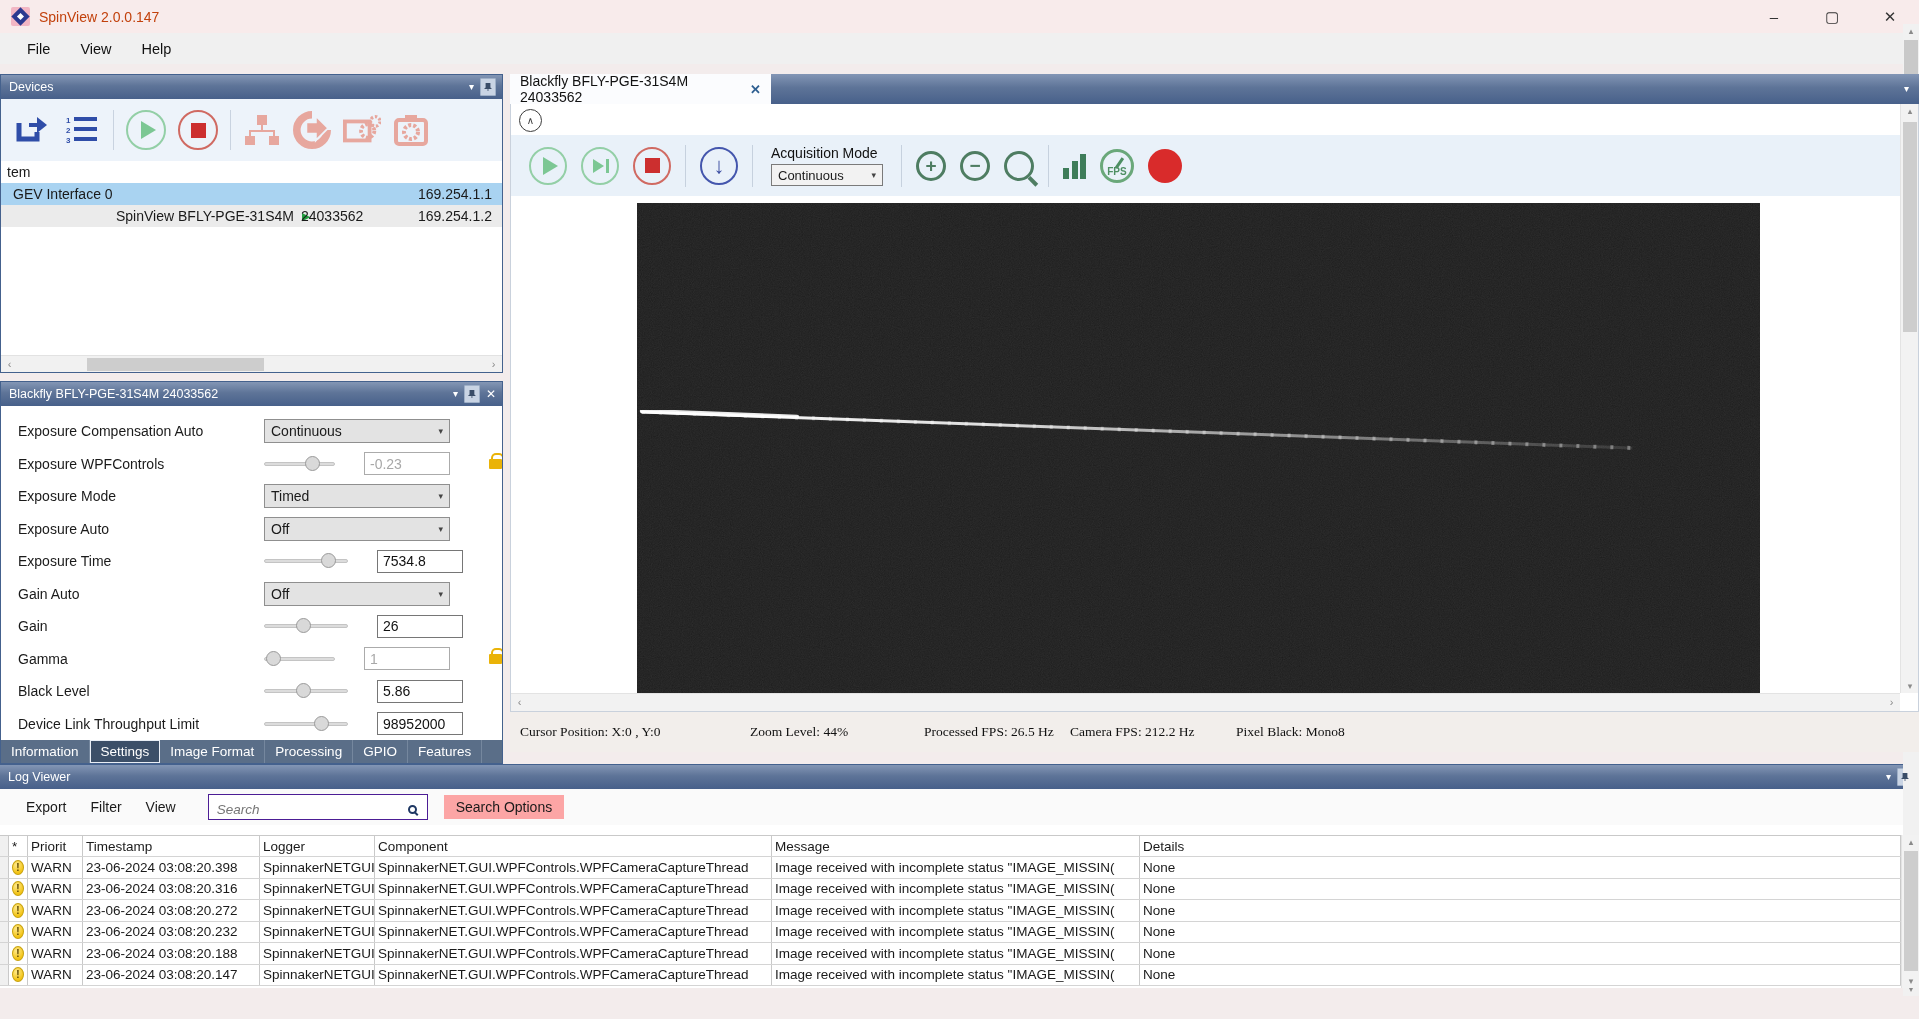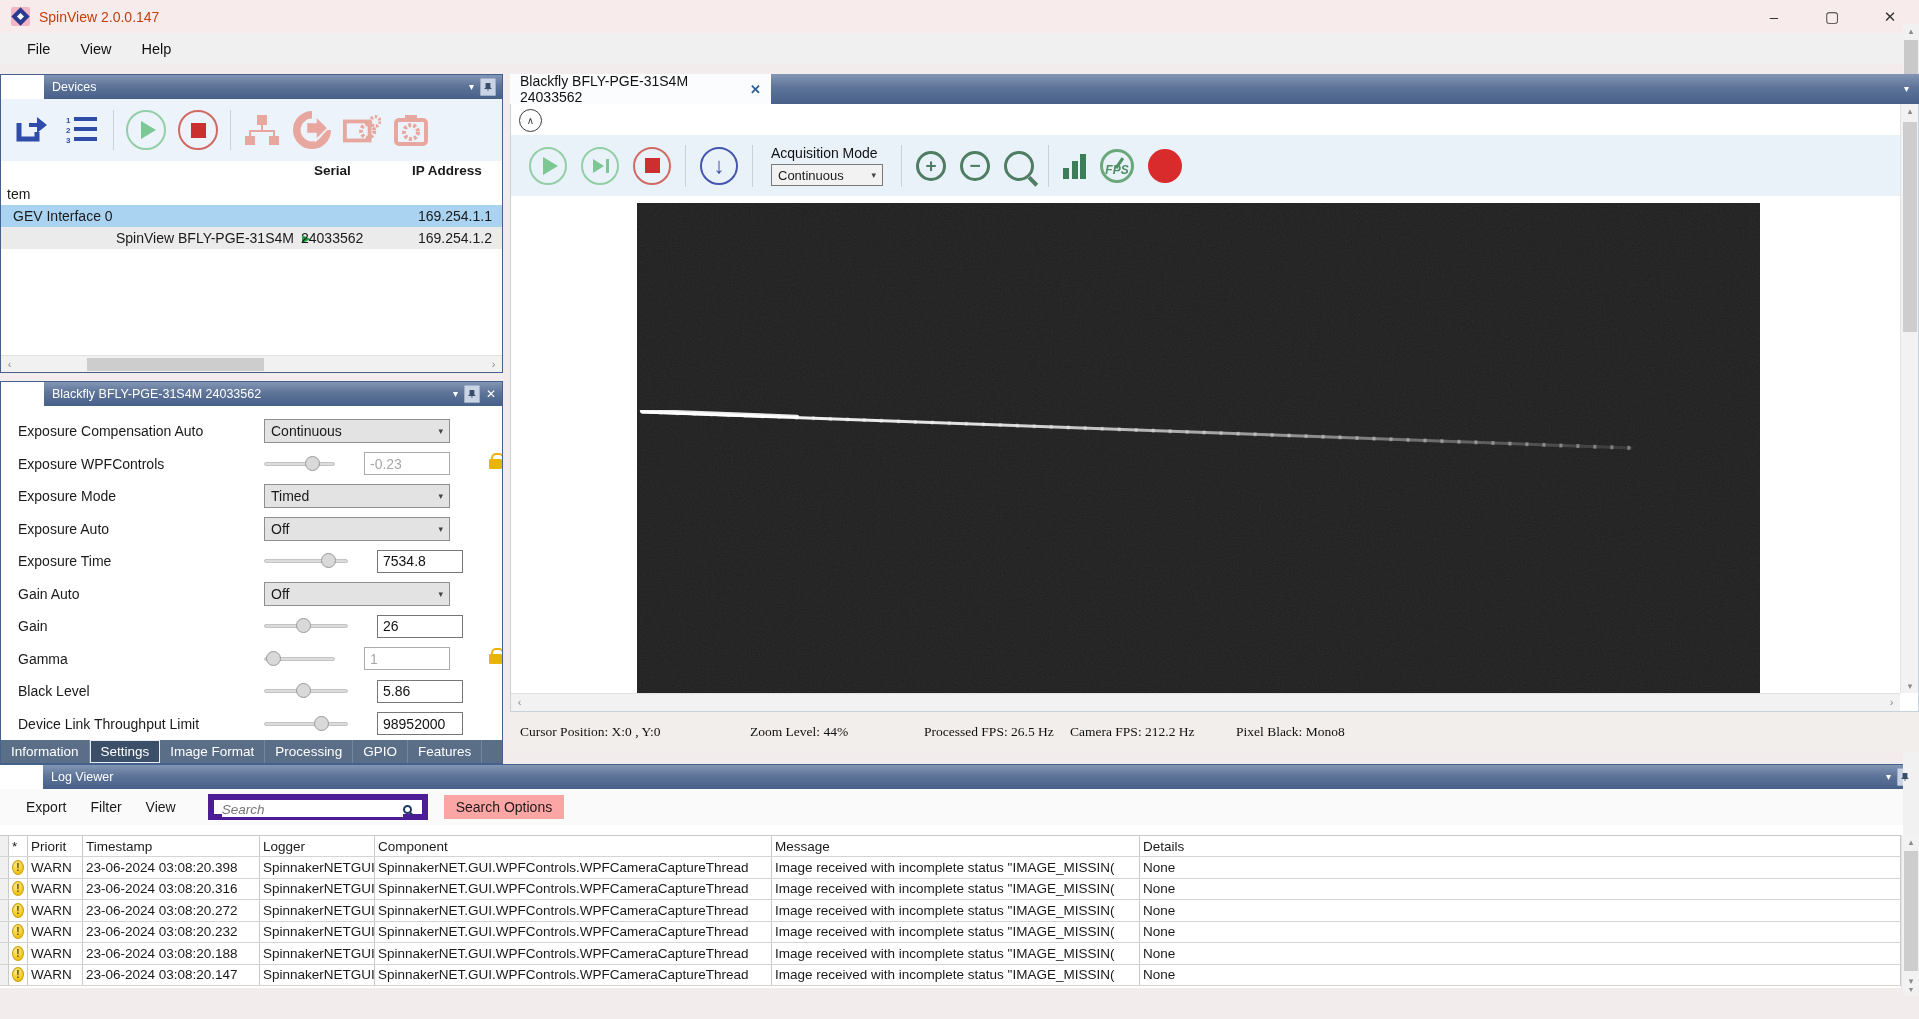--- a/index.html
+++ b/index.html
@@ -17,21 +17,21 @@
   .win-btn { width:58px; height:33px; display:flex; align-items:center; justify-content:center; font-size:15px; color:#333; }
 
   
   .menubar { height:31px; background:#f0f0f0; display:flex; align-items:center; padding-left:12px; flex:0 0 auto; }
   .menu-item { padding:0 15px; font-size:14.5px; color:#111; }
 
   
   .content { height:700px; display:flex; flex:0 0 auto; }
   .left-col { width:503px; padding-top:10px; display:flex; flex-direction:column; flex:0 0 auto; }
   .panel { border:1px solid #44618d; background:#fff; display:flex; flex-direction:column; }
-  .panel-header { height:24px; background:linear-gradient(180deg,#8396b5 0%,#5e7498 45%,#47608a 100%); color:#fff; font-size:12.5px; display:flex; align-items:center; padding:0 6px 0 8px; flex:0 0 auto;margin-left:43px; }
+  .panel-header { height:24px; background:linear-gradient(180deg,#8396b5 0%,#5e7498 45%,#47608a 100%); color:#fff; font-size:12.5px; display:flex; align-items:center; padding:0 6px 0 8px; flex:0 0 auto; }
   .ph-icons { margin-left:auto; display:flex; align-items:center; gap:6px; }
   .ph-glyph { color:#fff; font-size:10px; line-height:1; }
   .pin-box { background:#c9d4e4; border:1px solid #9fb0c8; padding:1px 3px; border-radius:1px; }
   .pin-ico { display:inline-block; width:8px; height:8px; background:#fff; clip-path:polygon(20% 0,80% 0,80% 55%,100% 75%,55% 75%,55% 100%,45% 100%,45% 75%,0 75%,20% 55%); }
   .pin-box .pin-ico { background:#3a4d68; }
 
   
   .devices-panel { height:299px; }
   .dev-toolbar { height:62px; background:#edf3fa; display:flex; align-items:center; padding-left:12px; gap:12px; position:relative; flex:0 0 auto; }
   .dev-sep { width:1px; height:40px; background:#c9d3e0; }
@@ -93,36 +93,36 @@
   .sq { width:15px; height:15px; background:#cc2f2f; }
   .c-save { border:2.5px solid #4456ad; color:#3c4fa3; font-size:22px; font-weight:bold; }
   .acq-block { display:flex; flex-direction:column; justify-content:center; gap:3px; padding:0 4px; }
   .acq-label { font-size:14px; color:#111; }
   .acq-select { width:112px; height:22px; border:1px solid #7a7a7a; background:#f2f2f2; display:flex; align-items:center; padding:0 6px; font-size:13px; }
   .acq-select .dd-arrow { margin-left:auto; font-size:9px; color:#444; }
   .mag { width:30px; height:30px; border:3px solid #4e7d62; border-radius:50%; display:flex; align-items:center; justify-content:center; font-size:19px; font-weight:bold; color:#4e7d62; position:relative; }
   .mag.handle::after { content:""; position:absolute; width:3.5px; height:11px; background:#4e7d62; bottom:-9px; right:-3px; transform:rotate(-45deg); }
   .hist { display:flex; align-items:flex-end; gap:2.5px; height:26px; }
   .hist span { width:6px; background:#3e7d5a; display:block; }
-  .fps-gauge { width:34px; height:34px; border:3px solid #6aa87a; border-radius:50%; position:relative; display:flex; align-items:flex-end; justify-content:center; color:#4e8f63; font-size:12px; font-weight:bold; padding-bottom:3px;font-style:italic; }
+  .fps-gauge { width:34px; height:34px; border:3px solid #6aa87a; border-radius:50%; position:relative; display:flex; align-items:flex-end; justify-content:center; color:#4e8f63; font-size:10px; font-weight:bold; padding-bottom:3px; }
   .fps-gauge::before { content:""; position:absolute; left:15px; top:5px; width:2.5px; height:12px; background:#4e8f63; transform:rotate(35deg); }
   .c-rec { width:34px; height:34px; background:#d92b2b; border-radius:50%; }
   .cam-wrap { position:absolute; left:126px; top:99px; width:1123px; height:495px; background:#161616; }
   .cam-wrap svg { display:block; width:100%; height:100%; }
   .view-vscroll { position:absolute; right:0; top:0; bottom:18px; width:18px; background:#f2f2f2; border-left:1px solid #e3e3e3; }
   .view-vscroll .vs-thumb { position:absolute; left:2px; top:18px; width:14px; height:210px; background:#cdcdcd; }
   .view-hscroll { position:absolute; left:0; right:18px; bottom:0; height:18px; background:#f2f2f2; border-top:1px solid #e3e3e3; }
   .stream-status { height:40px; display:flex; align-items:center; position:relative; background:#f2eeeb; font-size:13.5px; color:#111; flex:0 0 auto;font-family:Liberation Serif, serif; }
   .ss-item { position:absolute; white-space:nowrap; }
 
   
   .log-viewer { height:224px; background:#fff; display:flex; flex-direction:column; flex:0 0 auto; border-top:1px solid #44618d; }
   .log-toolbar { height:36px; background:#fafafa; display:flex; align-items:center; padding-left:26px; flex:0 0 auto; }
   .log-menu-item { margin-right:24px; font-size:14px; }
-  .log-search { width:220px; height:26px; border:6px solid #4c1d95; background:#fff; display:flex; align-items:center; margin-left:8px; padding:4px 4px 0 8px; }
+  .log-search { width:220px; height:26px; border:1px solid #4c1d95; background:#fff; display:flex; align-items:center; margin-left:8px; padding:4px 4px 0 8px; }
   .log-search input { border:none; outline:none; flex:1; font-size:13.5px; font-style:italic; color:#555; font-family:"Liberation Sans",sans-serif; min-width:0; }
   .mag-small { width:9px; height:9px; border:2px solid #1f3864; border-radius:50%; position:relative; margin-right:6px; flex:0 0 auto; }
   .mag-small::after { content:""; position:absolute; width:2px; height:5px; background:#1f3864; bottom:-4px; right:-2px; transform:rotate(-45deg); }
   .search-options { margin-left:16px; padding:4px 12px; background:#fca5a5; font-size:14px; }
   .log-table { flex:1; margin-top:10px; position:relative; overflow:hidden; font-size:13.5px; }
   .lrow { display:grid; grid-template-columns:9px 19px 55px 177px 115px 397px 368px 1fr; height:21.5px; align-items:center; border-bottom:1px solid #d4d4d4; margin-right:18px; }
   .lrow.lhead { height:22px; border-top:1px solid #c9c9c9; font-size:13.5px; }
   .lc { padding:0 3px; overflow:hidden; white-space:nowrap; height:100%; display:flex; align-items:center; border-right:1px solid #c9c9c9; }
   .lc.gut { background:#f0f0f0; border-right:1px solid #c9c9c9; padding:0; }
   .warn-ico { width:15px; height:15px; border-radius:50%; background:radial-gradient(circle at 35% 30%, #ffe98a, #f3c417 70%); border:1px solid #c8a20e; color:#5a4500; font-size:10px; font-weight:bold; display:flex; align-items:center; justify-content:center; }
@@ -219,24 +219,20 @@
                 <circle cx="34" cy="8" r="5" fill="none" stroke="#e7a79e" stroke-width="3.5" stroke-dasharray="2.5 2"></circle>
               </svg>
           </span>
           <span class="dico">
             <svg width="38" height="36" viewBox="0 0 38 36">
                 <rect x="3" y="8" width="30" height="24" rx="3" fill="none" stroke="#e7a79e" stroke-width="4"></rect>
                 <rect x="12" y="3" width="12" height="6" fill="#e7a79e"></rect>
                 <circle cx="18" cy="20" r="7" fill="none" stroke="#e7a79e" stroke-width="4" stroke-dasharray="3 2"></circle>
               </svg>
           </span>
-        </div>
-        <div class="dev-colhead">
-          <span class="col-serial">Serial</span>
-          <span class="col-ip">IP Address</span>
         </div>
         <div class="dev-tree">
           <div class="tree-row">
             <span class="tr-name0">tem</span>
           </div>
           <div class="tree-row sel">
             <span class="tr-name1">GEV Interface 0</span>
             <span class="tr-ip">169.254.1.1</span>
           </div>
           <div class="tree-row alt">

